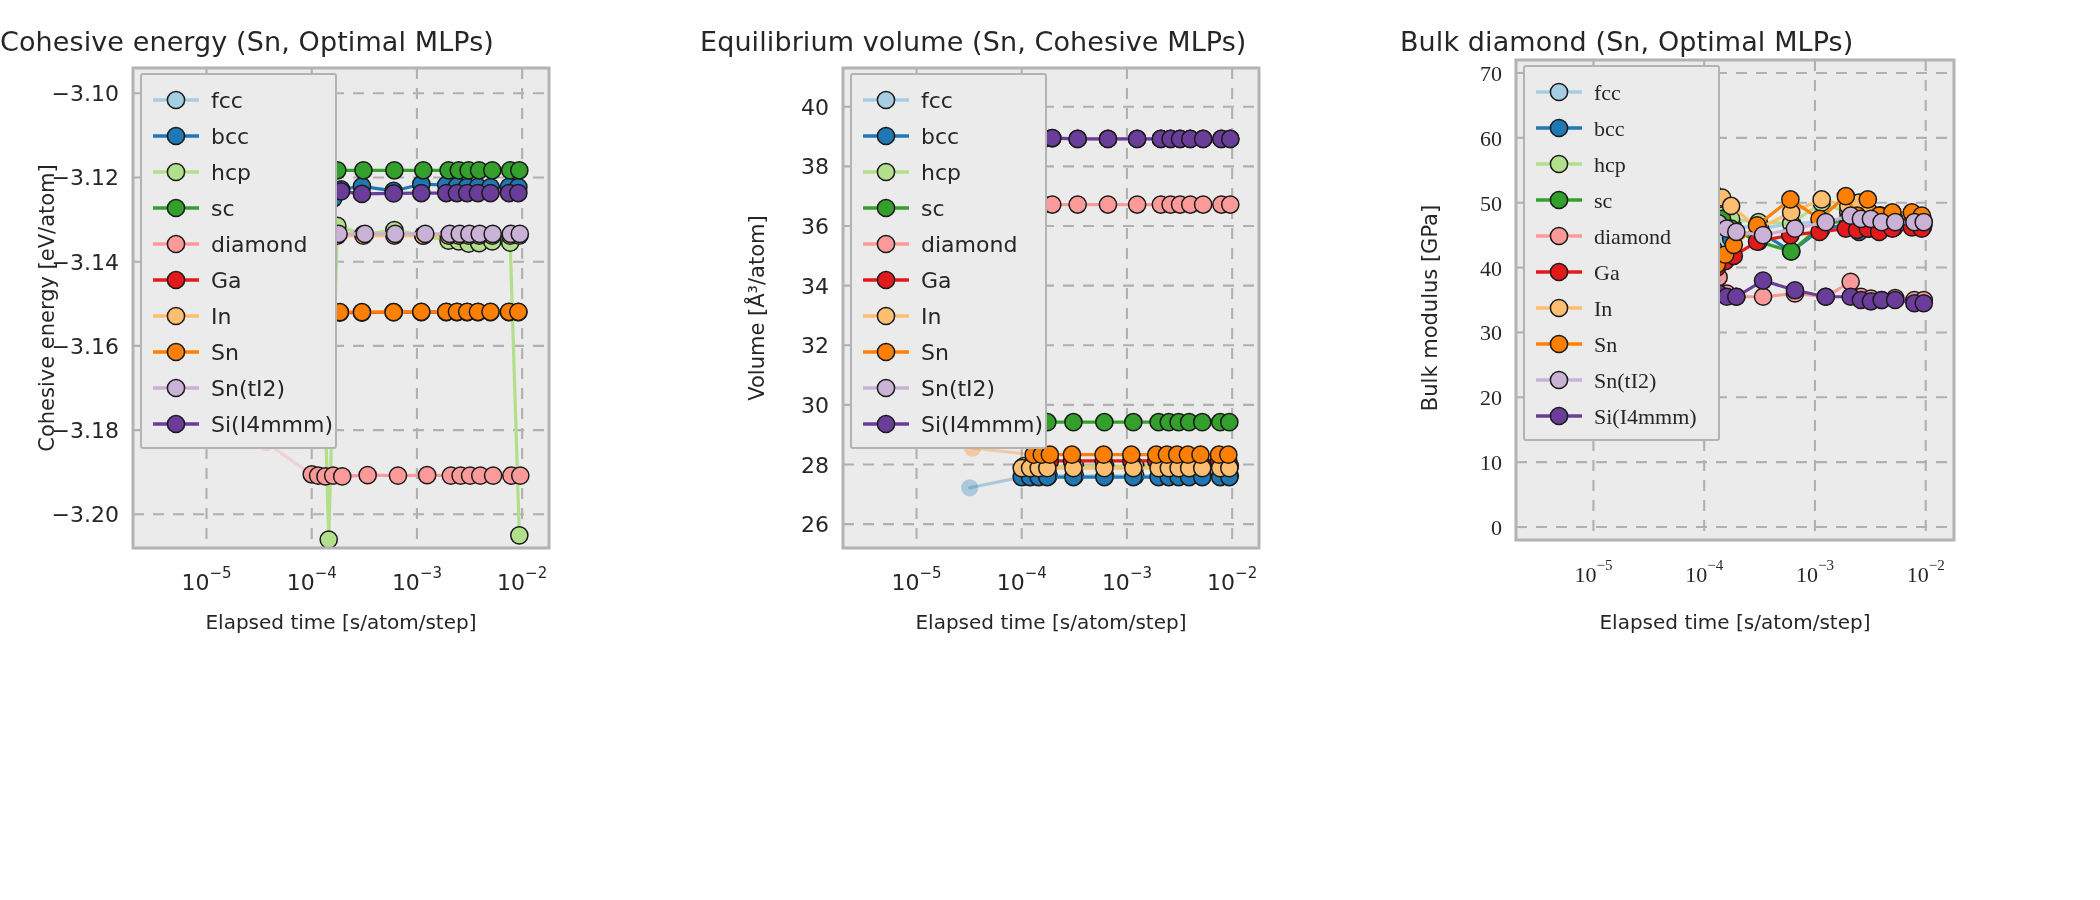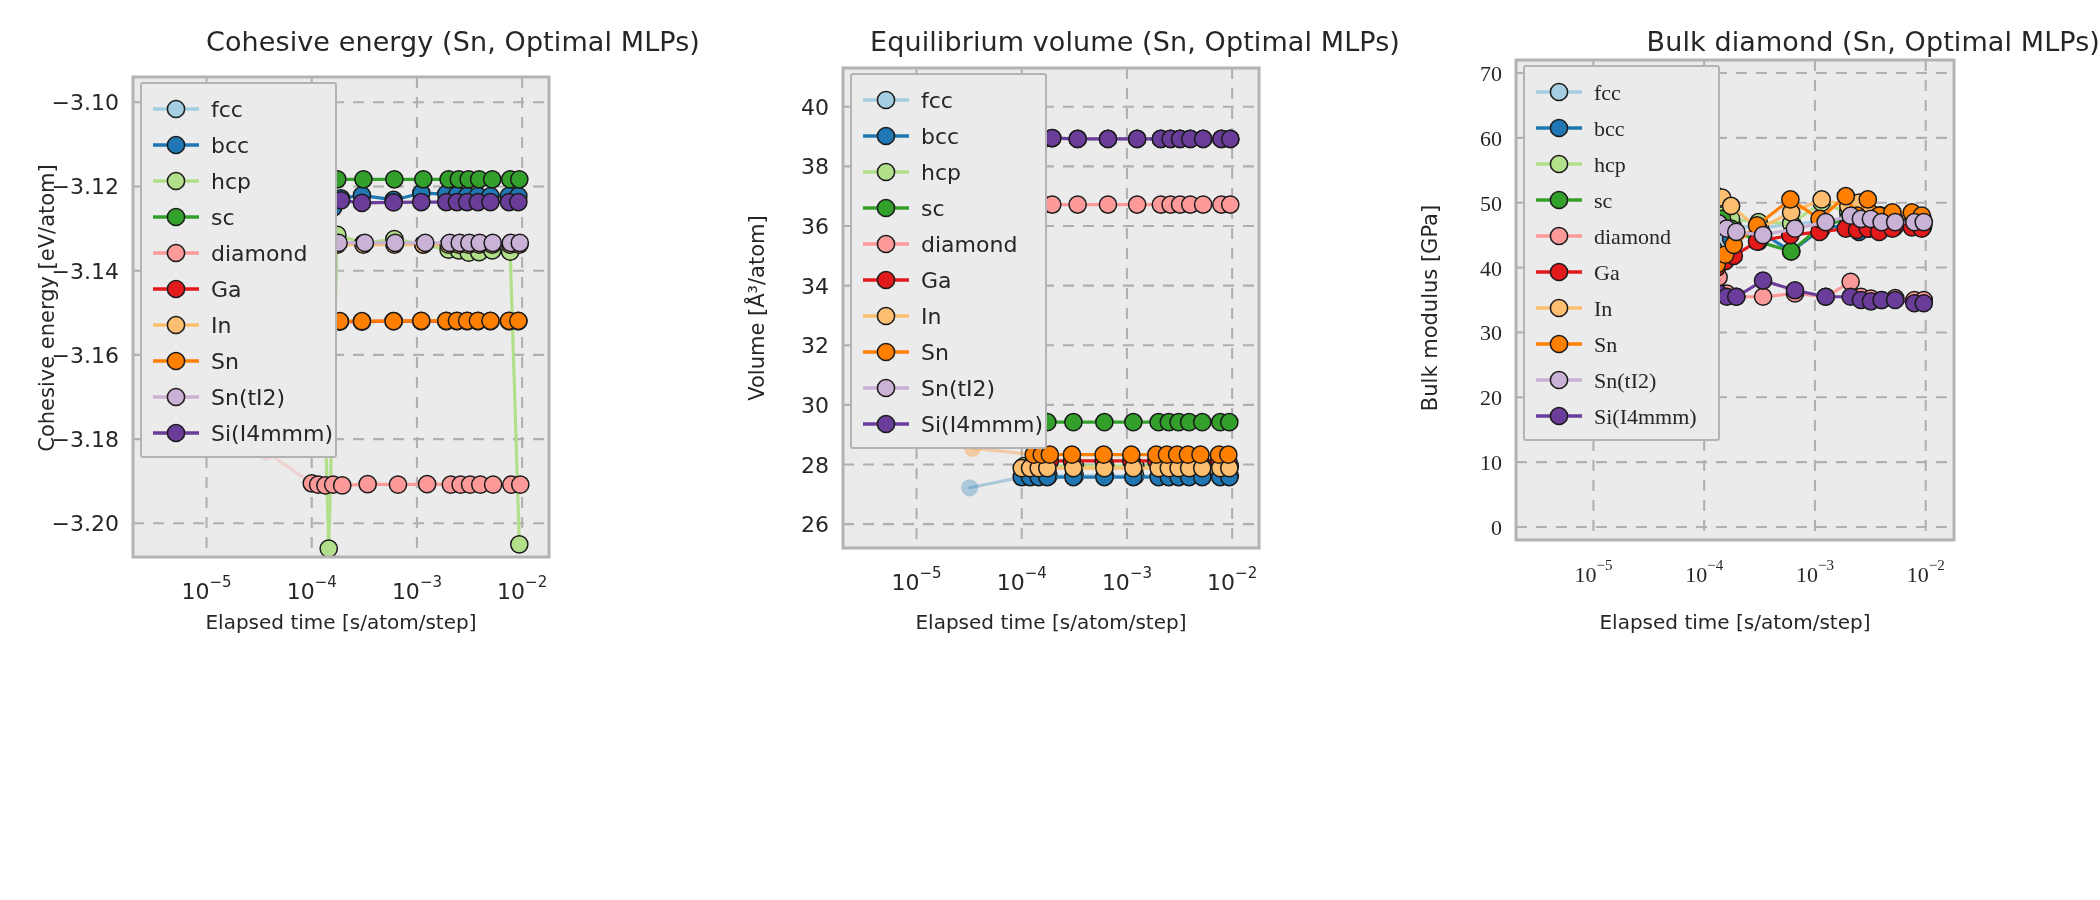--- a/index.html
+++ b/index.html
@@ -1,35 +1,35 @@
 <!DOCTYPE html>
 <html><head>
 <meta charset="utf-8">
 <style>
   html,body{margin:0;padding:0;background:#ffffff;}
   body{width:2100px;height:900px;font-family:"DejaVu Sans","Liberation Sans",sans-serif;color:#262626;overflow:hidden;}
   #figure{position:relative;width:2100px;height:900px;background:#ffffff;}
   .panel{position:absolute;top:0;height:900px;}
-  .panel-title{position:absolute;left:0;right:0;top:26px;text-align:right;font-size:27px;color:#262626;letter-spacing:0.1px;}
+  .panel-title{position:absolute;left:0;right:0;top:26px;text-align:left;font-size:27px;color:#262626;letter-spacing:0.1px;}
   .axes-wrap{position:absolute;}
   svg{display:block;overflow:visible;}
   .ylabel{position:absolute;font-size:21px;color:#262626;transform-origin:0 0;white-space:nowrap;}
   .xlabel{position:absolute;font-size:20px;color:#262626;text-align:center;}
   .tick{font-size:22px;fill:#262626;}
   .legend-text{font-size:22px;fill:#262626;}
 </style>
 </head>
 <body>
 
 <div id="figure">
     <div class="panel" style="left: 0px; width: 700px;">
       <div class="panel-title">Cohesive energy (Sn, Optimal MLPs)</div>
       <div class="ylabel" style="left: 35px; top: 308px; transform: rotate(-90deg) translate(-50%, 0px);">Cohesive energy [eV/atom]</div>
       <div class="xlabel" style="left: 133px; width: 416px; top: 610px;">Elapsed time [s/atom/step]</div>
-      <div class="axes-wrap" style="left: 133px; top: 68px; margin-top: 9px;">
+      <div class="axes-wrap" style="left: 133px; top: 68px;">
         <svg width="536" height="590" style="margin-left: 0px;">
           <rect x="0" y="0" width="416" height="480" fill="#ebebeb"></rect>
           <g>
             <line x1="0" y1="25.26315789473773" x2="416" y2="25.26315789473773" stroke="#b0b0b0" stroke-width="2.1" stroke-dasharray="11 9"></line>
             <line x1="0" y1="109.47368421052704" x2="416" y2="109.47368421052704" stroke="#b0b0b0" stroke-width="2.1" stroke-dasharray="11 9"></line>
             <line x1="0" y1="193.68421052631635" x2="416" y2="193.68421052631635" stroke="#b0b0b0" stroke-width="2.1" stroke-dasharray="11 9"></line>
             <line x1="0" y1="277.89473684210566" x2="416" y2="277.89473684210566" stroke="#b0b0b0" stroke-width="2.1" stroke-dasharray="11 9"></line>
             <line x1="0" y1="362.10526315789497" x2="416" y2="362.10526315789497" stroke="#b0b0b0" stroke-width="2.1" stroke-dasharray="11 9"></line>
             <line x1="0" y1="446.3157894736843" x2="416" y2="446.3157894736843" stroke="#b0b0b0" stroke-width="2.1" stroke-dasharray="11 9"></line>
             <line x1="73.53406401091281" y1="0" x2="73.53406401091281" y2="480" stroke="#b0b0b0" stroke-width="2.1" stroke-dasharray="11 9"></line>
@@ -395,21 +395,21 @@
             <g>
               <line x1="12" y1="350" x2="58" y2="350" stroke="#6a3d9a" stroke-width="3.4"></line>
               <circle cx="35" cy="350" r="8.6" fill="#6a3d9a" stroke="#1a1a1a" stroke-width="1.5"></circle>
               <text x="70" y="358" class="legend-text">Si(I4mmm)</text>
             </g>
           </g>
         </svg>
       </div>
     </div>
     <div class="panel" style="left: 700px; width: 700px;">
-      <div class="panel-title">Equilibrium volume (Sn, Optimal MLPs)</div>
+      <div class="panel-title">Equilibrium volume (Sn, Cohesive MLPs)</div>
       <div class="ylabel" style="left: 45px; top: 308px; transform: rotate(-90deg) translate(-50%, 0px);">Volume [Å³/atom]</div>
       <div class="xlabel" style="left: 143px; width: 416px; top: 610px;">Elapsed time [s/atom/step]</div>
       <div class="axes-wrap" style="left: 143px; top: 68px;">
         <svg width="536" height="590" style="margin-left: 0px;">
           <rect x="0" y="0" width="416" height="480" fill="#ebebeb"></rect>
           <g>
             <line x1="0" y1="38.75776397515517" x2="416" y2="38.75776397515517" stroke="#b0b0b0" stroke-width="2.1" stroke-dasharray="11 9"></line>
             <line x1="0" y1="98.38509316770177" x2="416" y2="98.38509316770177" stroke="#b0b0b0" stroke-width="2.1" stroke-dasharray="11 9"></line>
             <line x1="0" y1="158.01242236024837" x2="416" y2="158.01242236024837" stroke="#b0b0b0" stroke-width="2.1" stroke-dasharray="11 9"></line>
             <line x1="0" y1="217.63975155279496" x2="416" y2="217.63975155279496" stroke="#b0b0b0" stroke-width="2.1" stroke-dasharray="11 9"></line>

